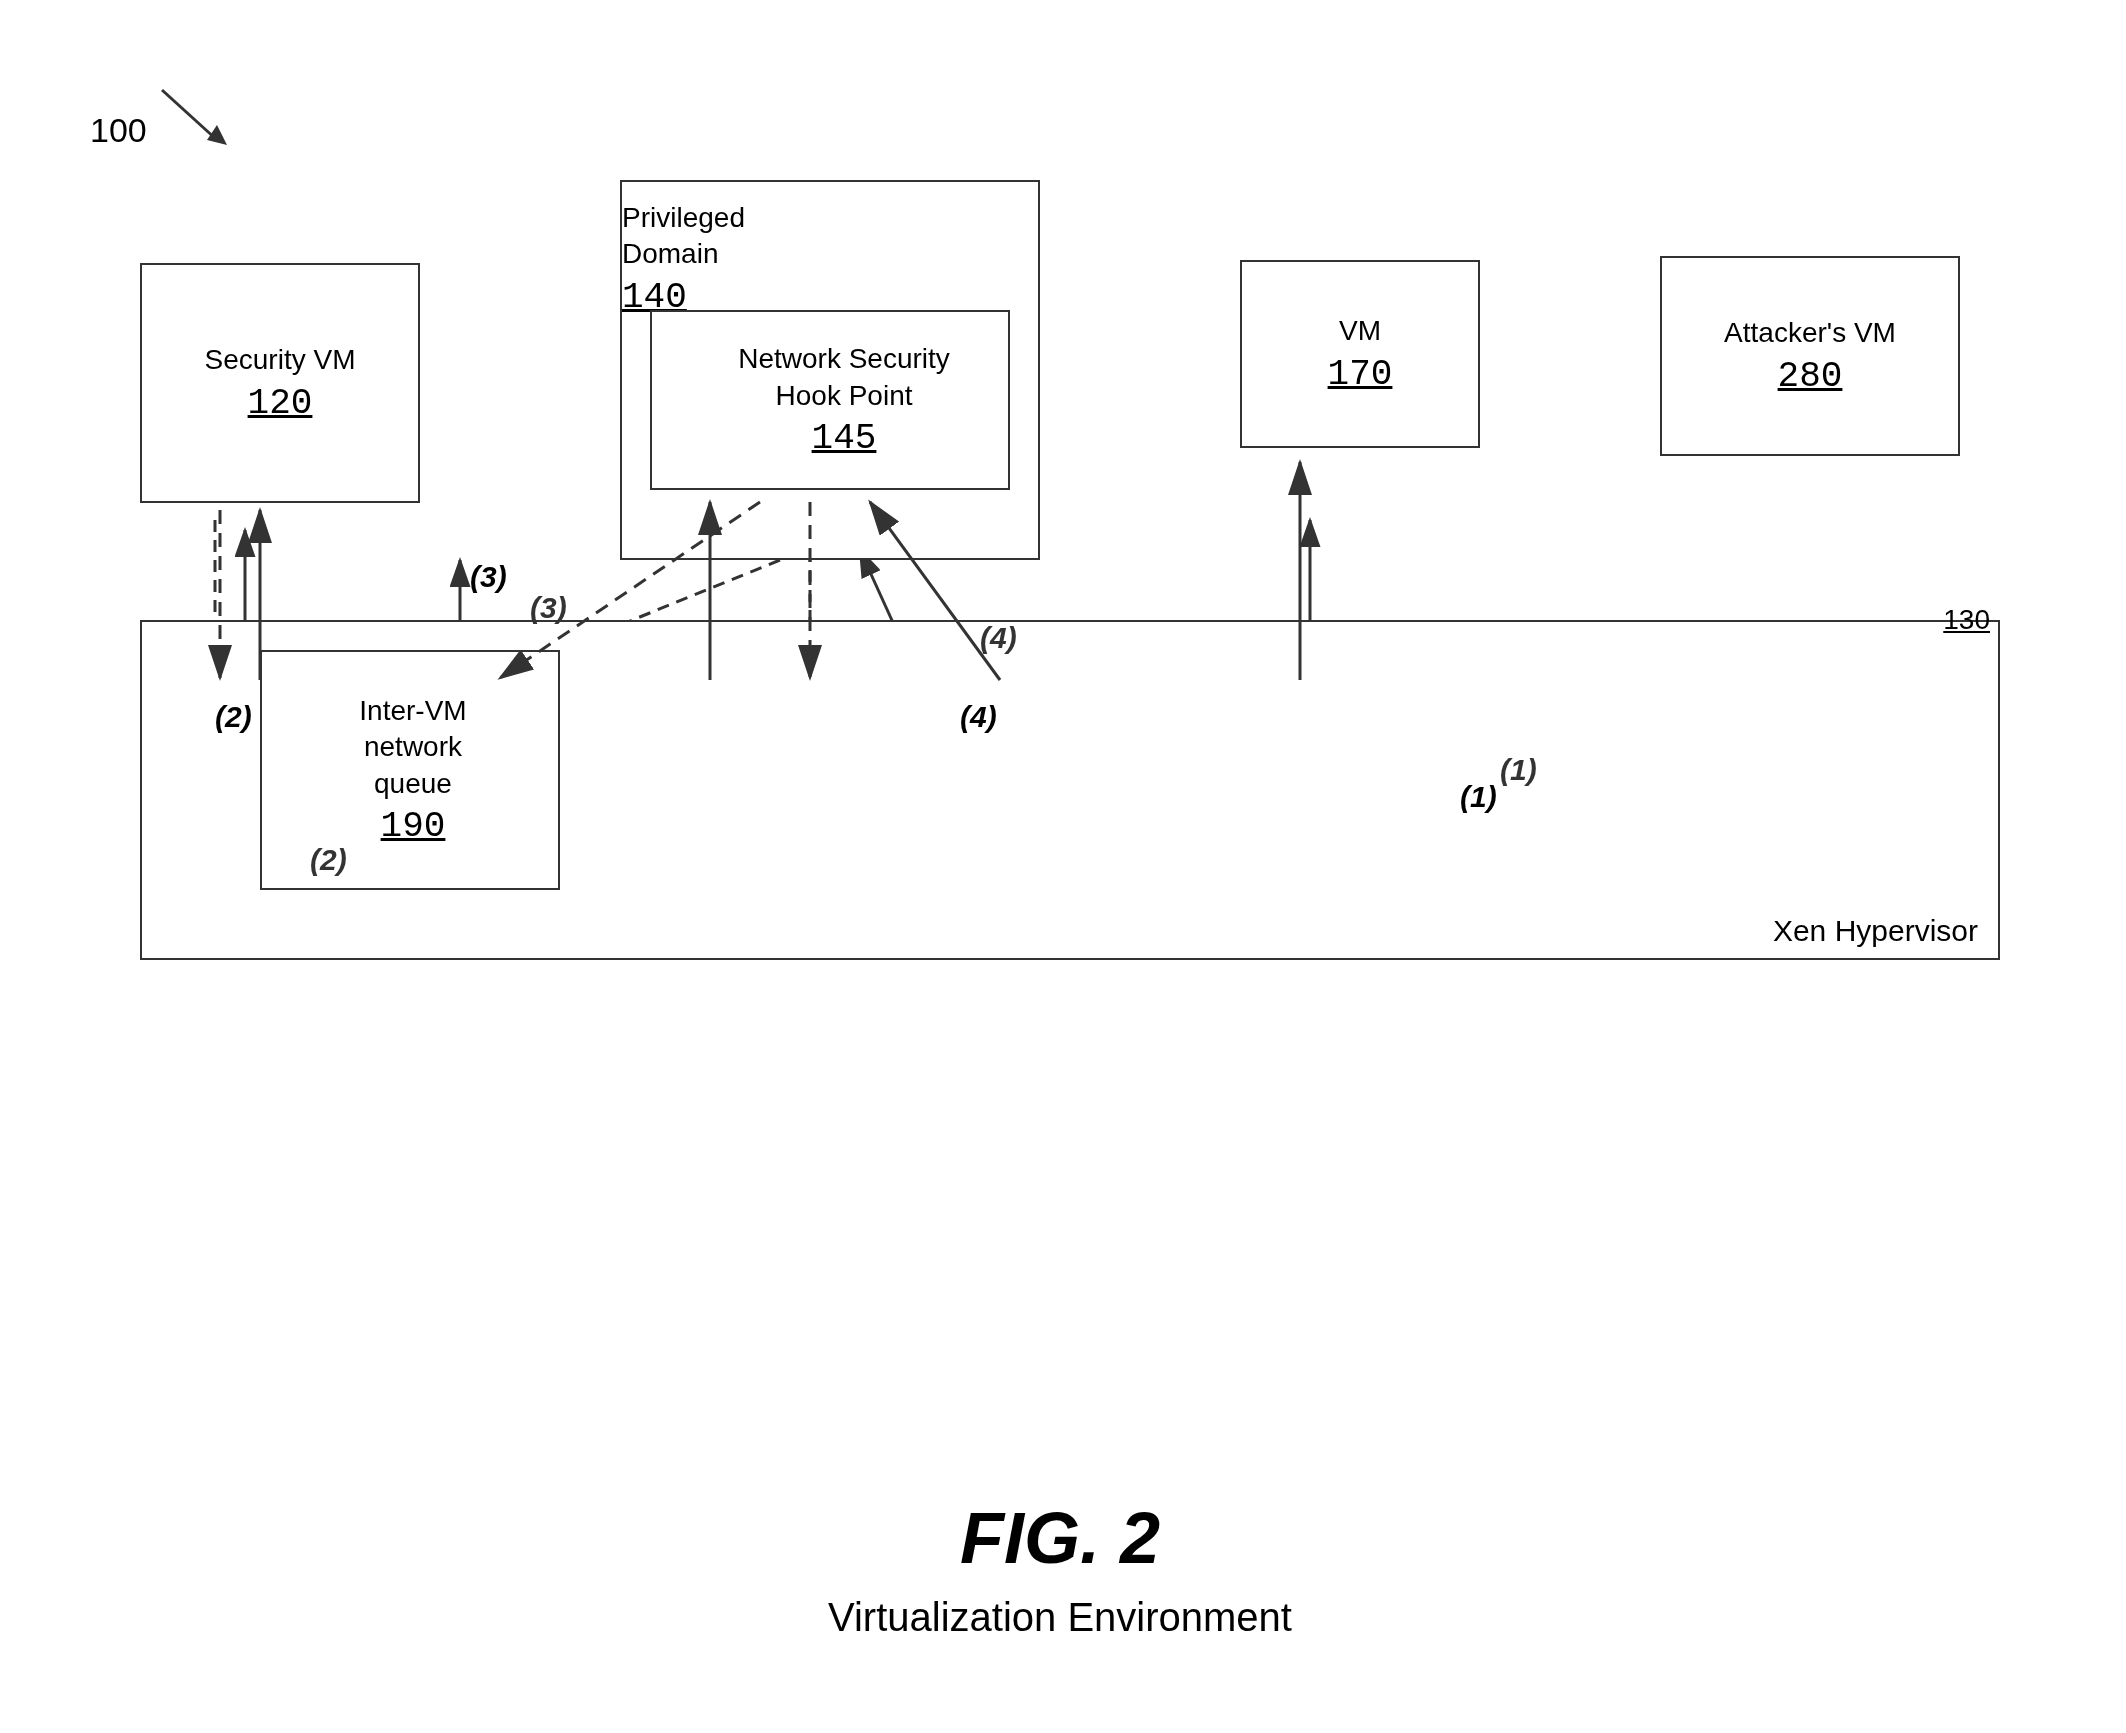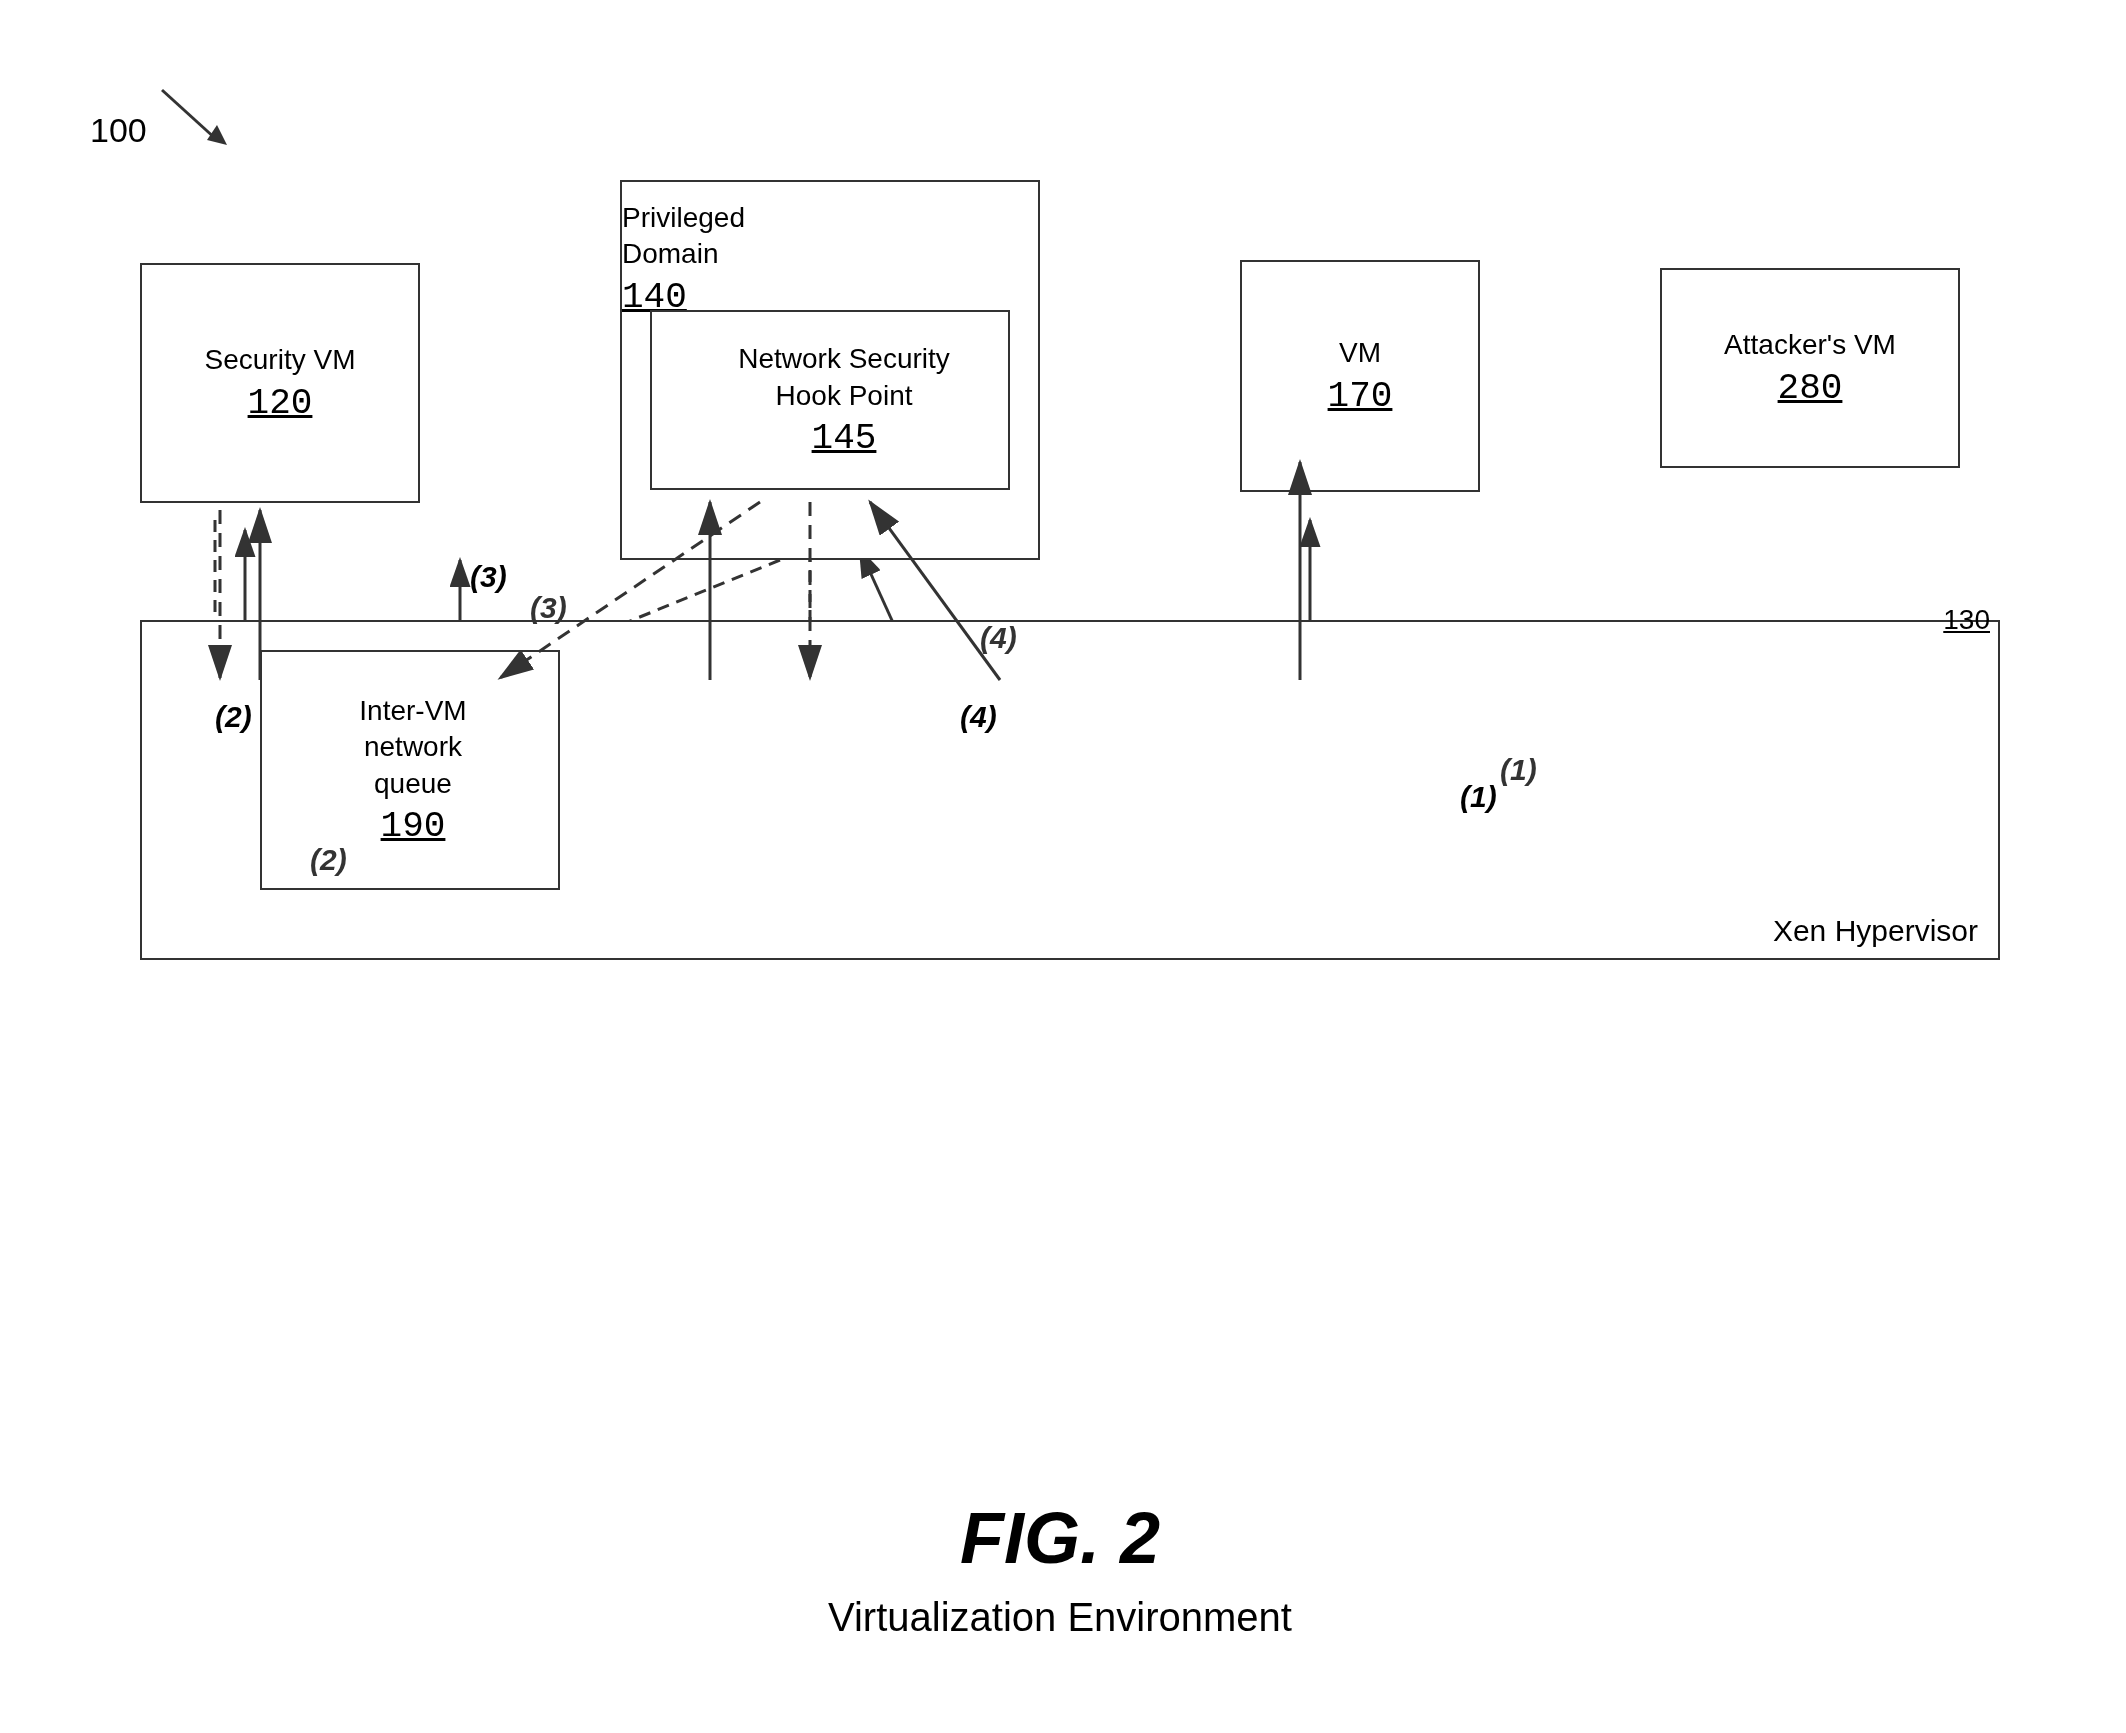--- a/index.html
+++ b/index.html
@@ -67,27 +67,27 @@
       width: 360px;
       height: 180px;
       padding-left: 28px;
     }
 
     
     .vm-box {
       left: 1180px;
       top: 200px;
       width: 240px;
-      height: 232px;
+      height: 188px;
     }
 
     
     .attacker-vm-box {
       left: 1600px;
-      top: 208px;
+      top: 196px;
       width: 300px;
       height: 200px;
     }
 
     
     .xen-box {
       left: 80px;
       top: 560px;
       width: 1860px;
       height: 340px;

